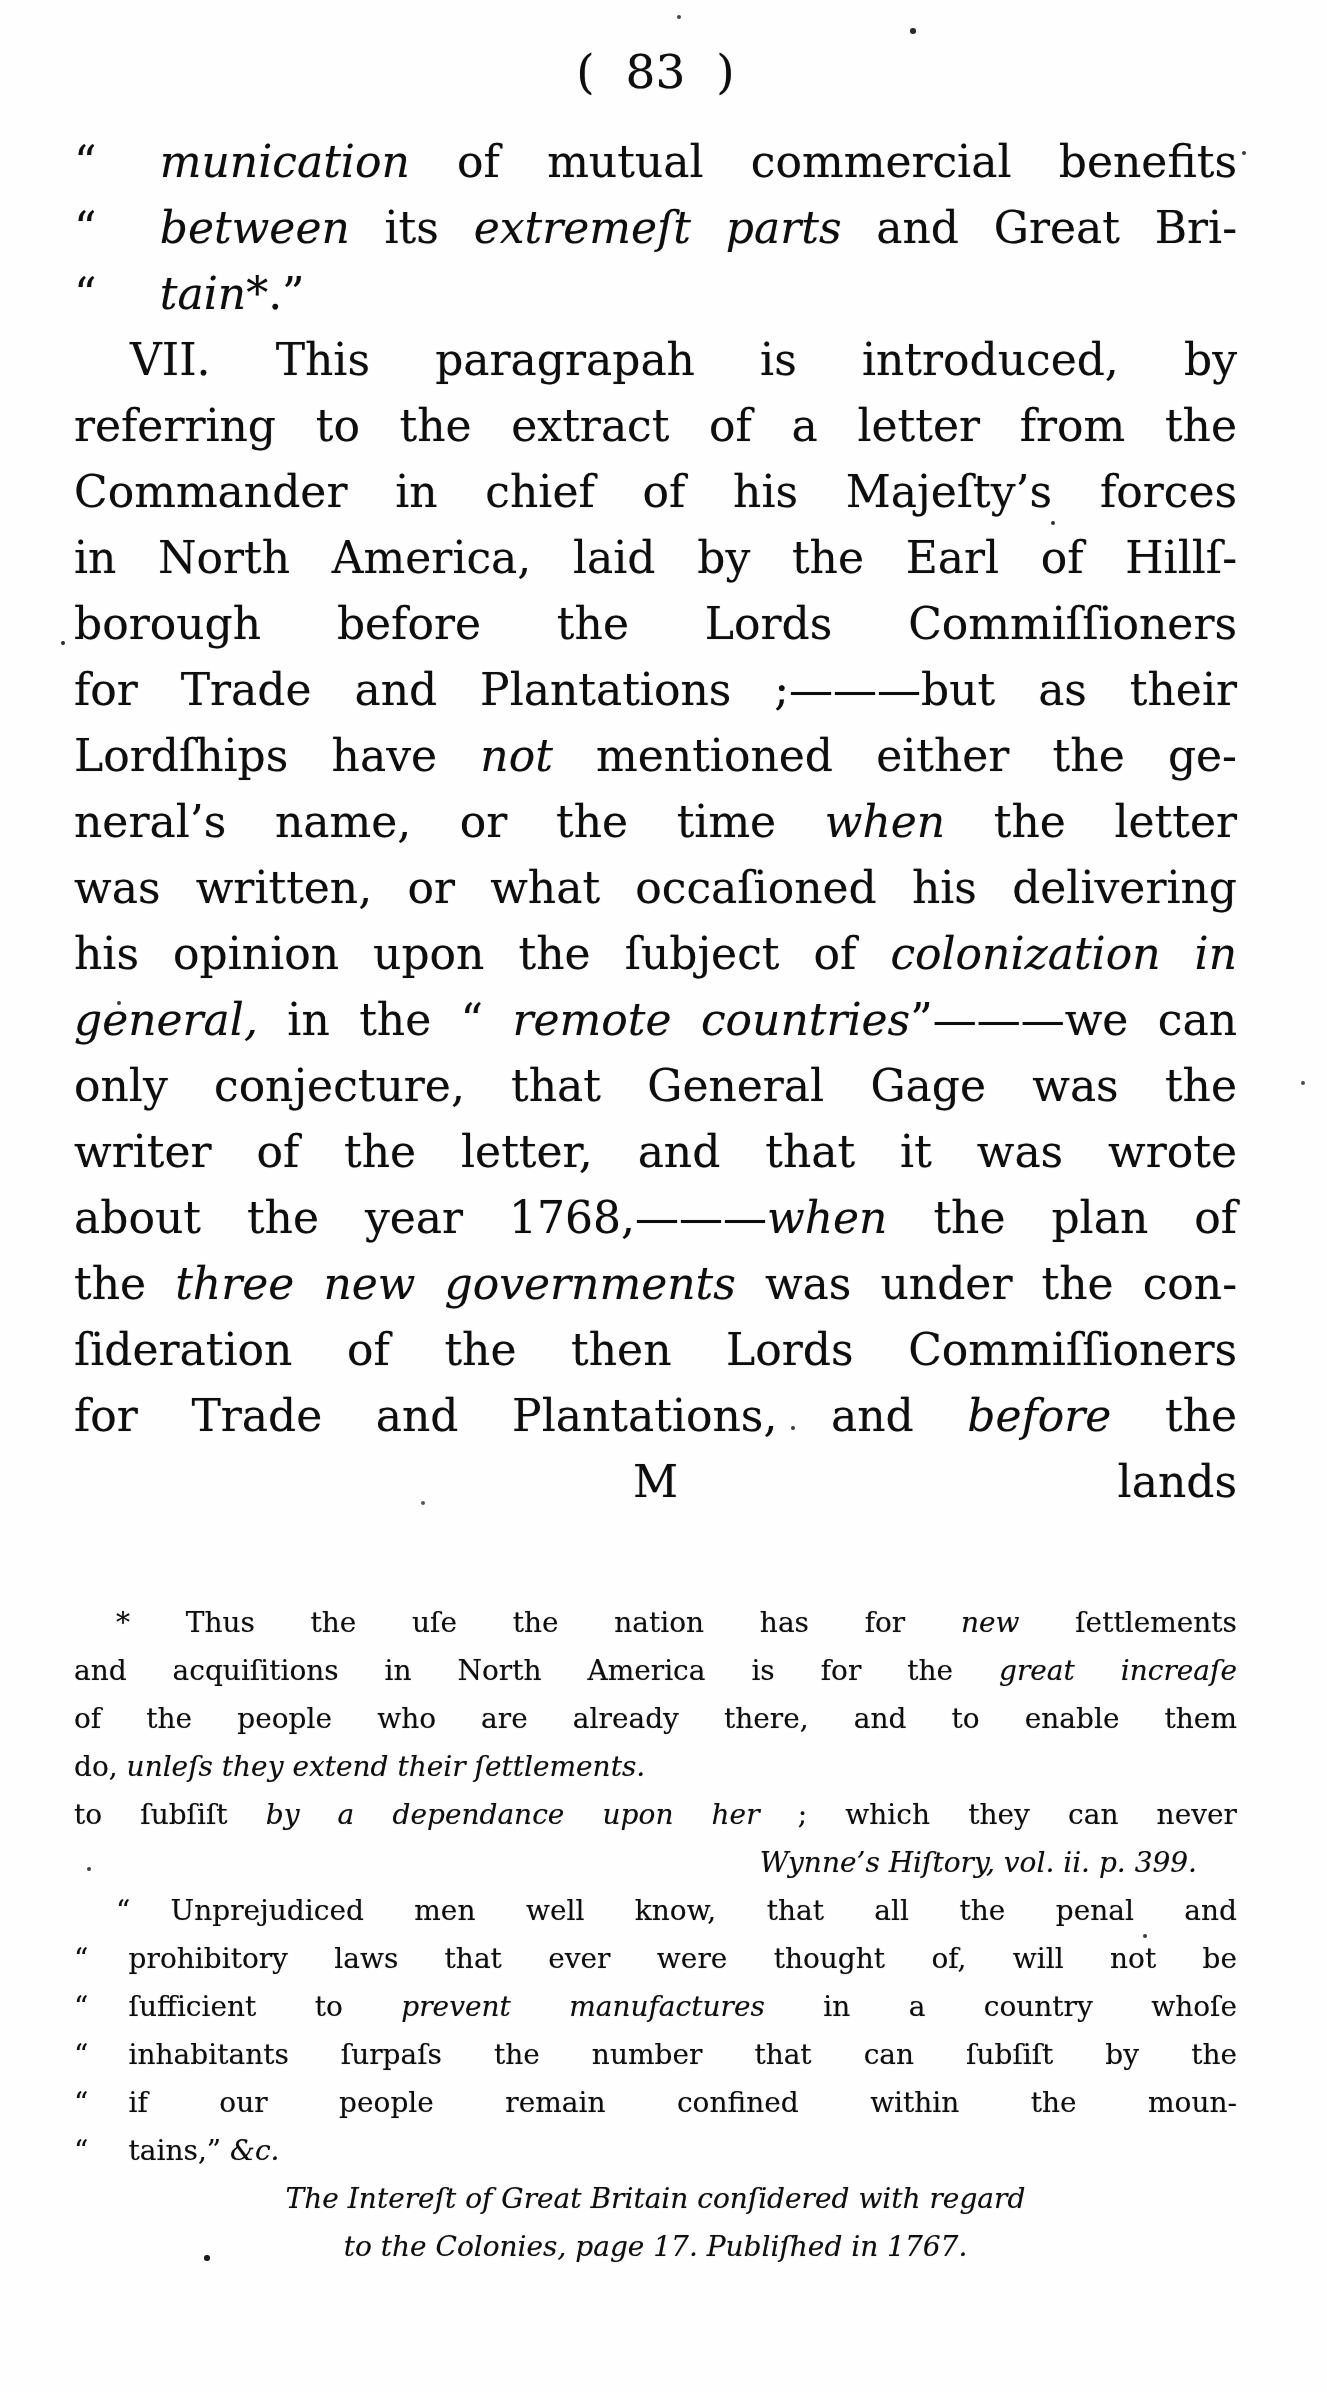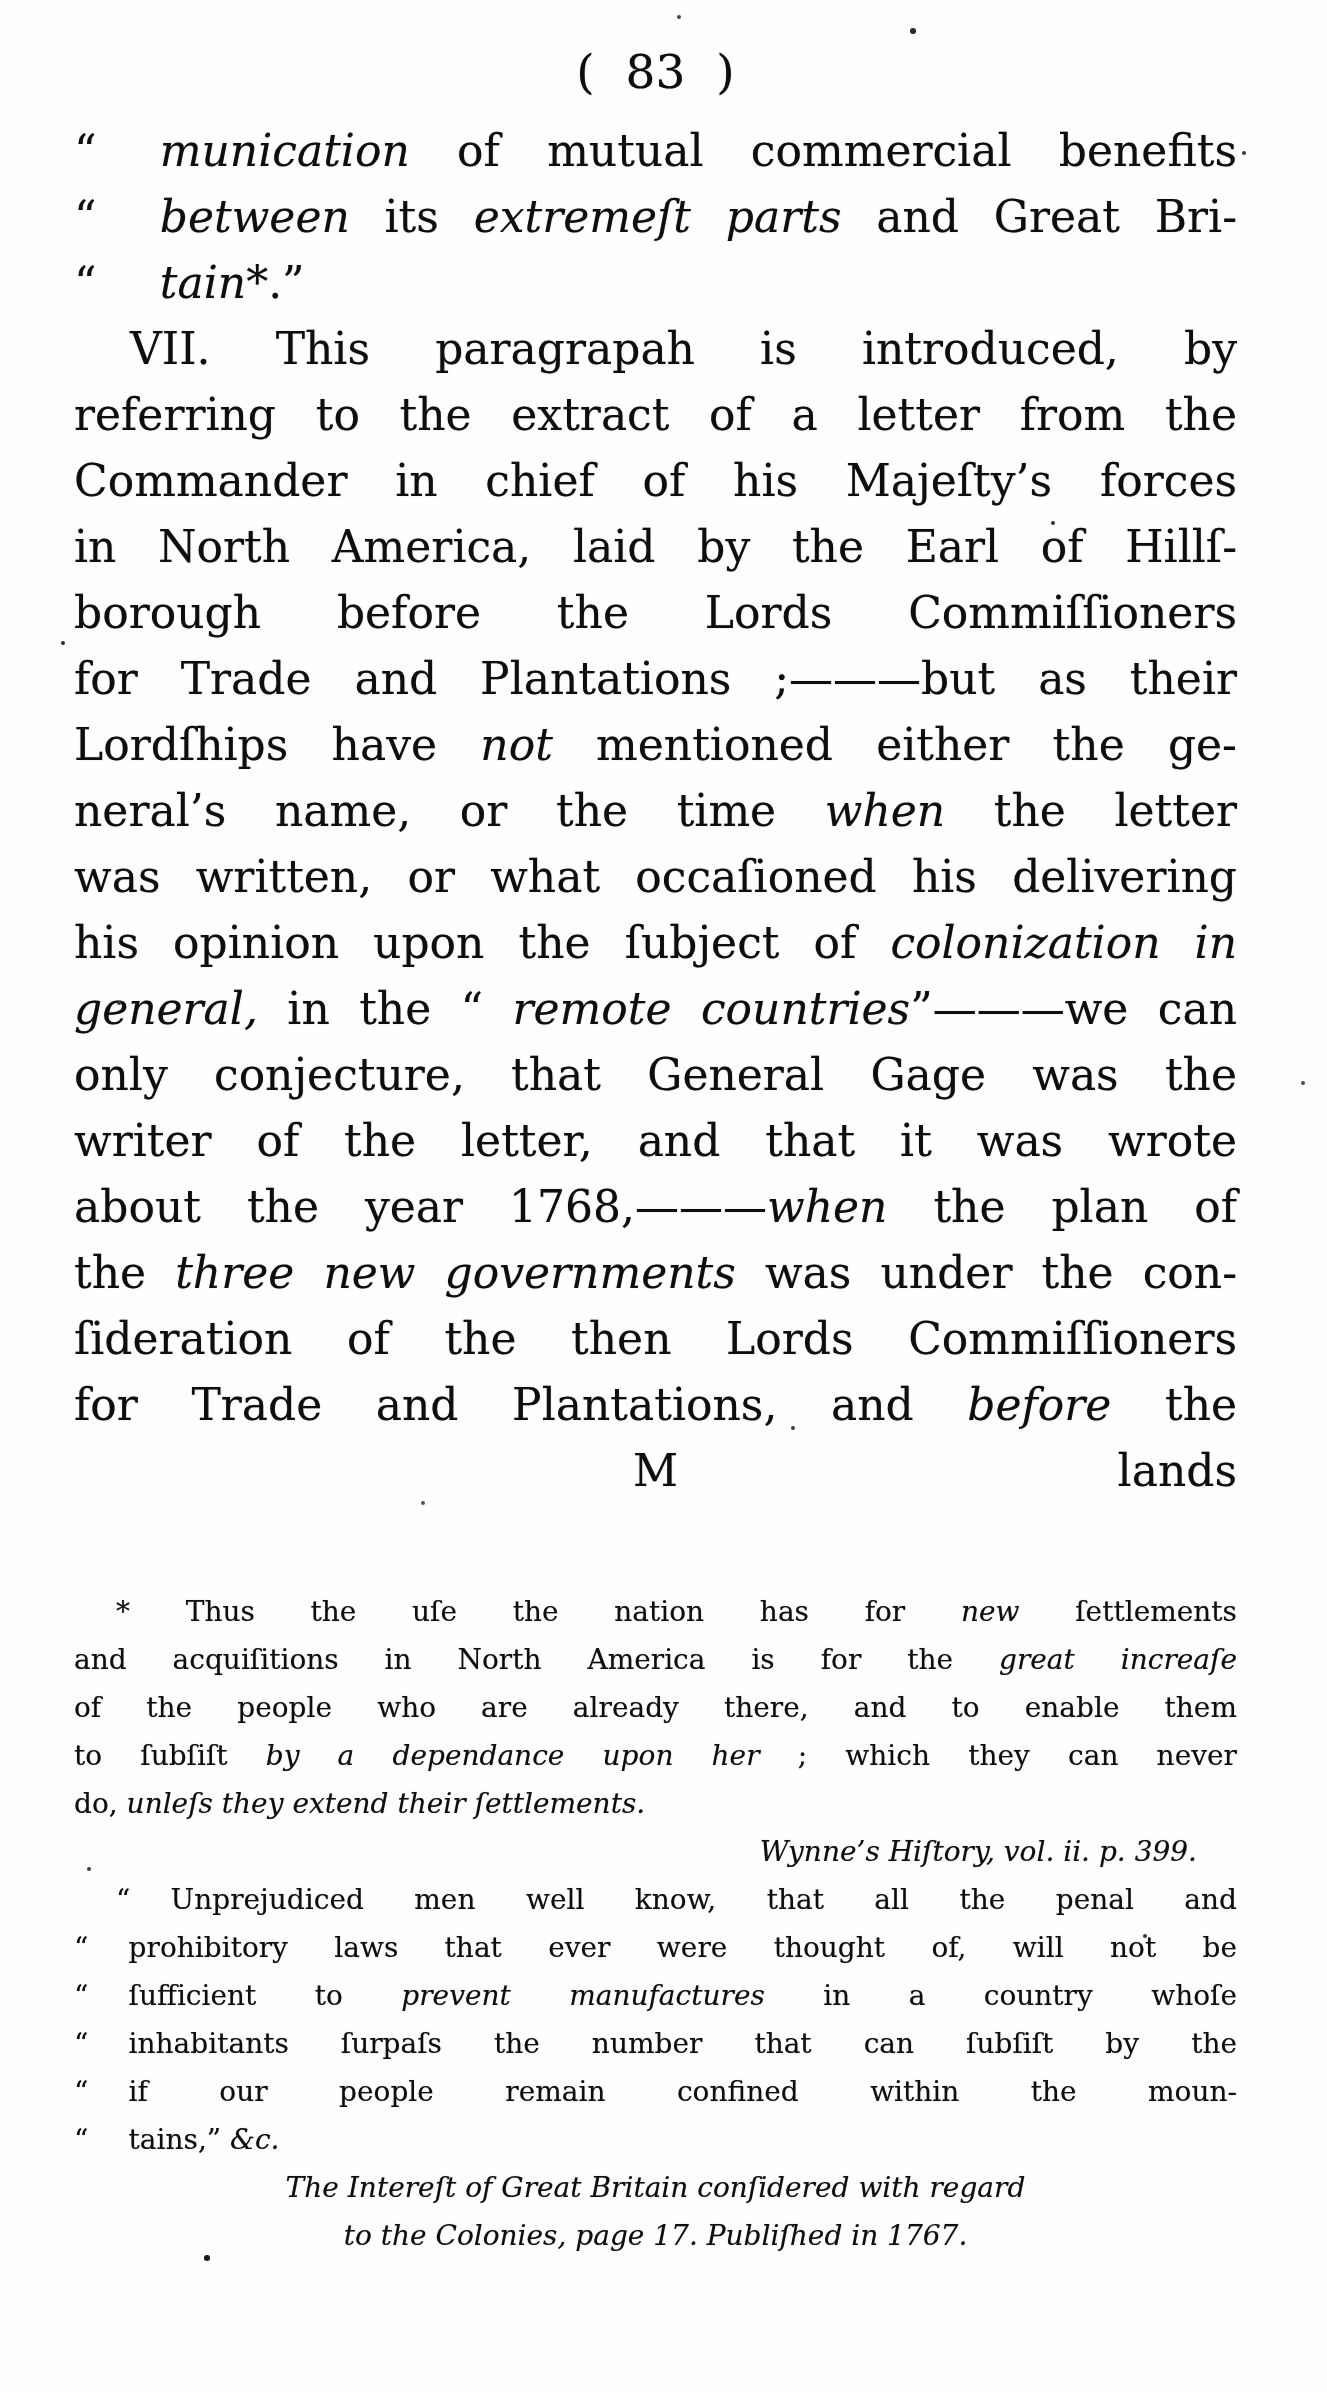--- a/index.html
+++ b/index.html
@@ -11,21 +11,21 @@
     font-family:"DejaVu Serif","Liberation Serif",serif;
     color:#0e0e0e;
     text-shadow:0 0 1px rgba(25,25,25,0.45);
   }
   .content { padding:40px 90px 0 74px; }
   .pagenum {
     text-align:center;
     font-size:47px;
     line-height:64px;
     word-spacing:16px;
-    margin-bottom:14px;
+    margin-bottom:25px;
   }
   .main  { font-size:44px; line-height:66px; }
   .foot  { font-size:28px; line-height:48px; }
   .tline { white-space:normal; }
   .just  { text-align:justify; text-align-last:justify; }
   .indent    { text-indent:56px; }
   .indent-sm { margin-left:42px; }
   .center { text-align:left; text-align-last:center; }
   .right  { text-align:right; text-align-last:right; padding-right:40px; }
   .it { font-style:italic; }
@@ -93,22 +93,22 @@
     <div class="main sig-row">
       <span class="sig-m">M</span>
       <span class="sig-catch">lands</span>
     </div>
 
     <div class="footnotes">
       <div class="foot">
           <div class="tline just indent-sm"><span>* Thus the uſe the nation has for </span><span class="it">new</span><span> ſettlements</span></div>
           <div class="tline just"><span>and acquiſitions in North America is for the </span><span class="it">great increaſe</span></div>
           <div class="tline just"><span>of the people who are already there, and to enable them</span></div>
+          <div class="tline"><span>do, </span><span class="it">unleſs they extend their ſettlements.</span></div>
           <div class="tline just"><span>to ſubſiſt </span><span class="it">by a dependance upon her</span><span> ; which they can never</span></div>
-          <div class="tline"><span>do, </span><span class="it">unleſs they extend their ſettlements.</span></div>
           <div class="tline right"><span class="it">Wynne’s Hiſtory, vol. ii. p. 399.</span></div>
         </div>
       <div class="foot">
           <div class="tline just indent-sm"><span class="q">“</span><span>Unprejudiced men well know, that all the penal and</span></div>
           <div class="tline just"><span class="q">“</span><span>prohibitory laws that ever were thought of, will not be</span></div>
           <div class="tline just"><span class="q">“</span><span>ſufficient to </span><span class="it">prevent manufactures</span><span> in a country whoſe</span></div>
           <div class="tline just"><span class="q">“</span><span>inhabitants ſurpaſs the number that can ſubſiſt by the</span></div>
           <div class="tline just"><span class="q">“</span><span>if our people remain confined within the moun-</span></div>
           <div class="tline"><span class="q">“</span><span>tains,” </span><span class="it">&amp;c.</span></div>
           <div class="tline center"><span class="it">The Intereſt of Great Britain conſidered with regard</span></div>

